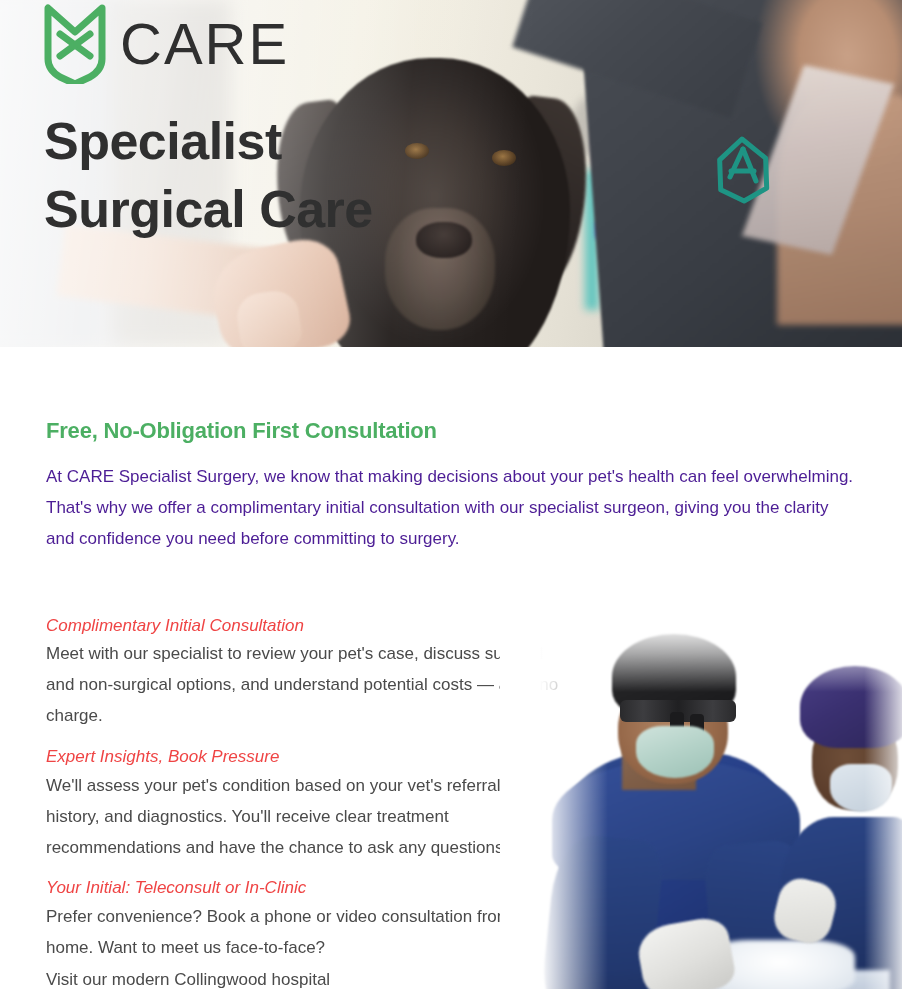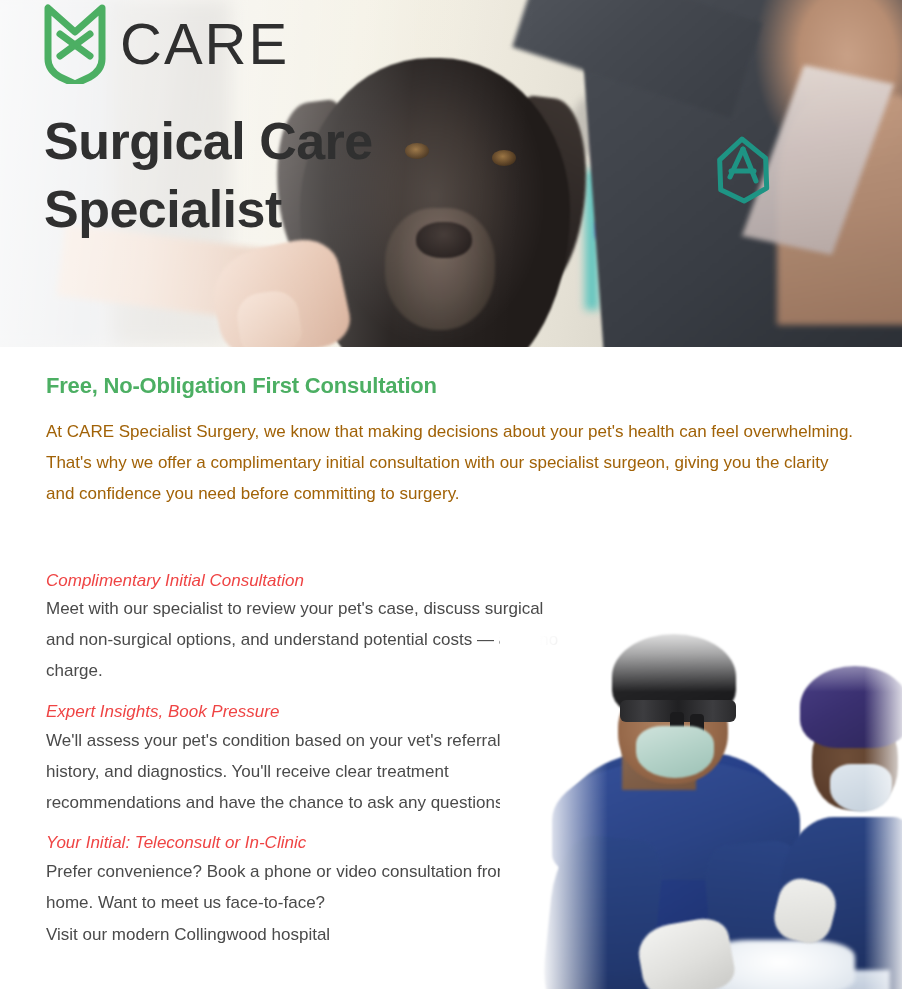--- a/index.html
+++ b/index.html
@@ -175,24 +175,24 @@
   }
   .hero-headline span { display:block; }
 
   
   .content { position:relative; padding:0 46px; }
 
   .sec-title {
     color:#4caf63; font-size:22px; font-weight:700;
     letter-spacing:-0.2px;
   }
-  .sec1 { padding-top:26px; }
+  .sec1 { padding-top:71px; }
   .sec1 p {
     margin-top:18px;
-    font-size:17px; line-height:1.82; color:#a16207; font-weight:300;
+    font-size:17px; line-height:1.82; color:#4c1d95; font-weight:300;
     max-width:812px;
   }
 
   .sec2 { padding-top:44px; }
   .feature-col { width:515px; }
   .feat-title {
     color:#ef4444; font-size:17px; font-style:italic; font-weight:400;
     margin-top:12px; line-height:1.5;
   }
   .feat-title.first { margin-top:14px; }
@@ -370,22 +370,22 @@
         <svg viewBox="0 0 62 80" width="62" height="80" fill="none">
           <path d="M4 4 L4 55 Q4 66 16 73 L31 80 L46 73 Q58 66 58 55 L58 4 L31 28 Z" stroke="#4CAF63" stroke-width="7" stroke-linejoin="round" fill="none"></path>
           <path d="M16 30 L46 52" stroke="#4CAF63" stroke-width="7" stroke-linecap="round"></path>
           <path d="M46 30 L16 52" stroke="#4CAF63" stroke-width="7" stroke-linecap="round"></path>
         </svg>
       </span>
       <span class="brand-word">CARE</span>
     </div>
 
     <h1 class="hero-headline">
+      <span>Specialist</span>
       <span>Surgical Care</span>
-      <span>Specialist</span>
     </h1>
   </div>
 
   <div class="content">
 
     <section class="sec1">
       <h2 class="sec-title">Free, No-Obligation First Consultation</h2>
       <p>At CARE Specialist Surgery, we know that making decisions about your pet's health can feel overwhelming. That's why we offer a complimentary initial consultation with our specialist surgeon, giving you the clarity and confidence you need before committing to surgery.</p>
     </section>
 

